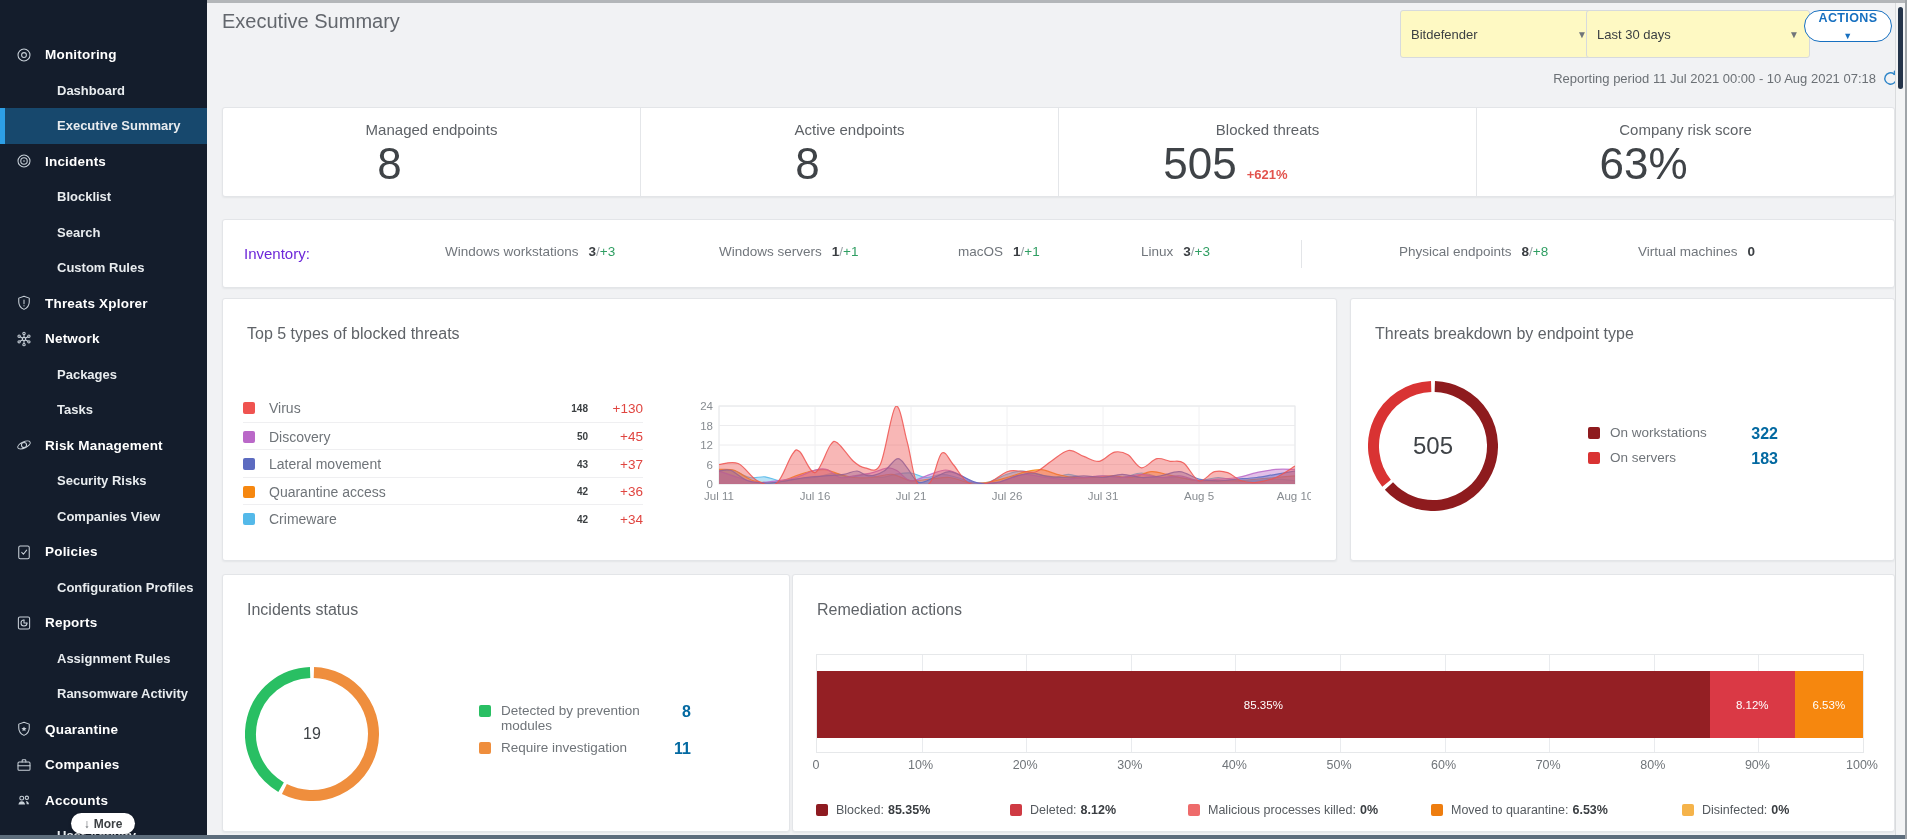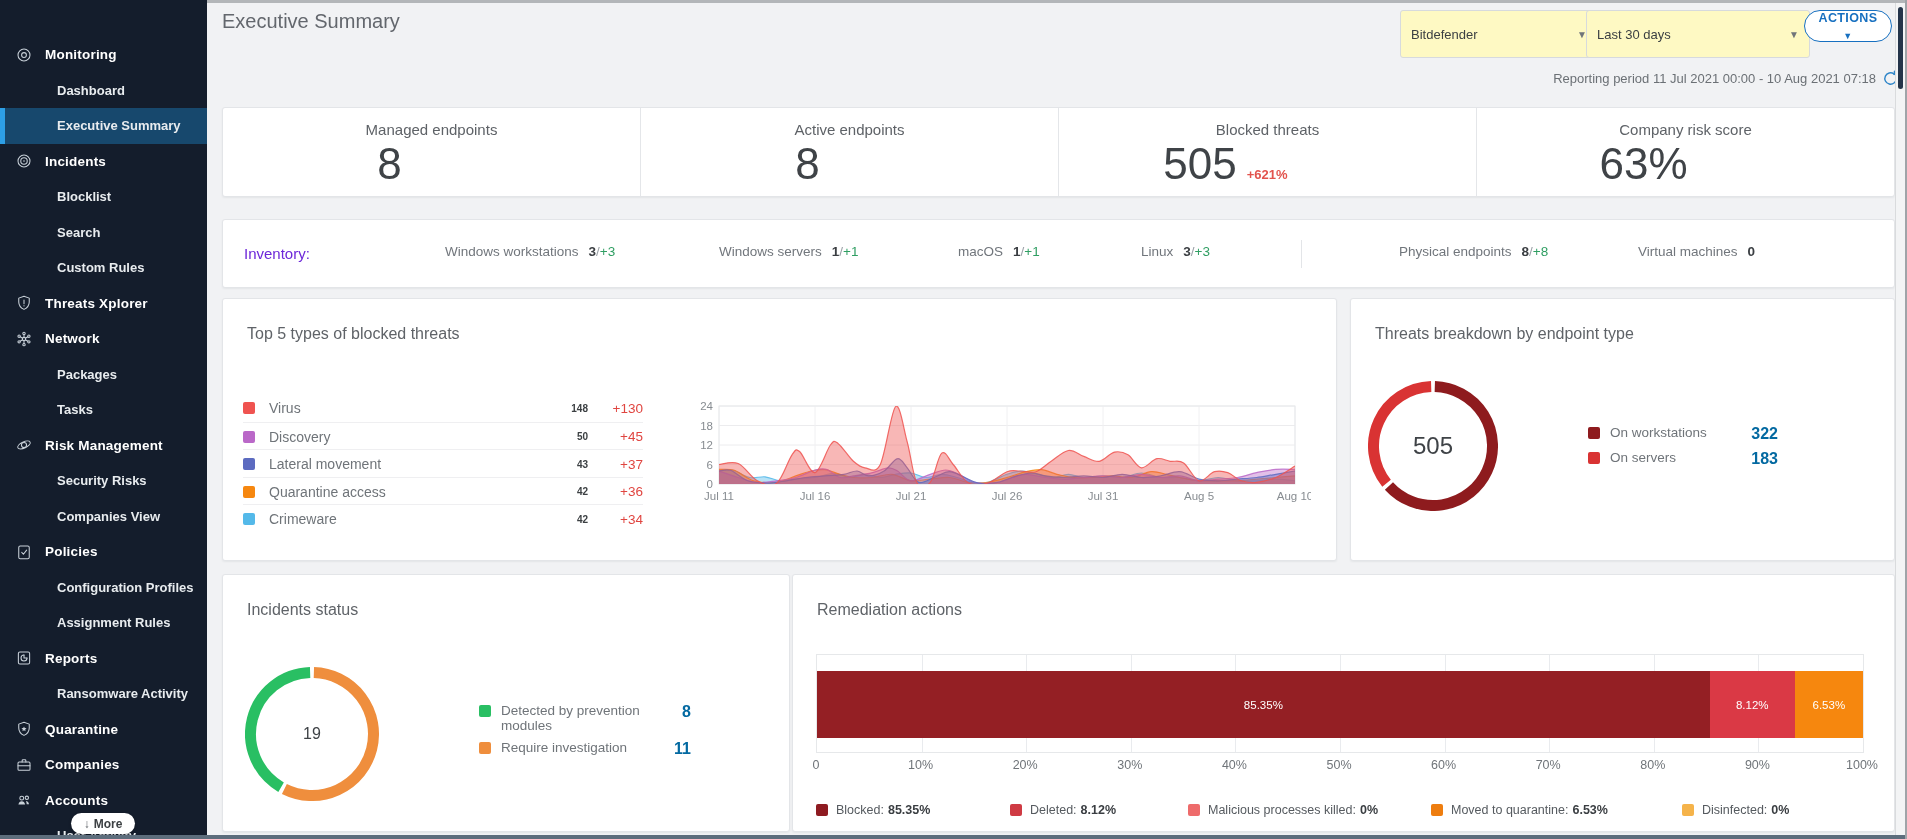--- a/index.html
+++ b/index.html
@@ -190,32 +190,32 @@
             <svg viewBox="0 0 24 24" width="18" height="18" fill="none" stroke="currentColor" stroke-width="1.4" stroke-linejoin="round" stroke-linecap="round">
               <rect x="5" y="4" width="14" height="17" rx="2"></rect>
               <polyline points="9,12.5 11.2,15 15.5,9.5" fill="none"></polyline>
             </svg>
           </span>
           <span class="slabel1">Policies</span>
         </div>
         <div class="side-item lvl2">
           <span class="slabel2">Configuration Profiles</span>
         </div>
-        <div class="side-item lvl2">
-          <span class="slabel2">Assignment Rules</span>
-        </div>
         <div class="side-item">
           <span class="sicon">
             <svg viewBox="0 0 24 24" width="18" height="18" fill="none" stroke="currentColor" stroke-width="1.4" stroke-linejoin="round" stroke-linecap="round">
               <rect x="4.5" y="4" width="15" height="16" rx="2"></rect>
               <path d="M12 8v4h4"></path>
               <path d="M16 12a4 4 0 1 1-4-4" fill="none"></path>
             </svg>
           </span>
           <span class="slabel1">Reports</span>
+        </div>
+        <div class="side-item lvl2">
+          <span class="slabel2">Assignment Rules</span>
         </div>
         <div class="side-item lvl2">
           <span class="slabel2">Ransomware Activity</span>
         </div>
         <div class="side-item">
           <span class="sicon">
             <svg viewBox="0 0 24 24" width="18" height="18" fill="none" stroke="currentColor" stroke-width="1.4" stroke-linejoin="round" stroke-linecap="round">
               <path d="M12 3l7 2.5v5c0 4.5-3 8-7 10-4-2-7-5.5-7-10v-5z"></path>
               <path d="M12 8.6l1 2.2 2.4.2-1.8 1.6.5 2.4-2.1-1.3-2.1 1.3.5-2.4-1.8-1.6 2.4-.2z" fill="currentColor" stroke="none"></path>
             </svg>

